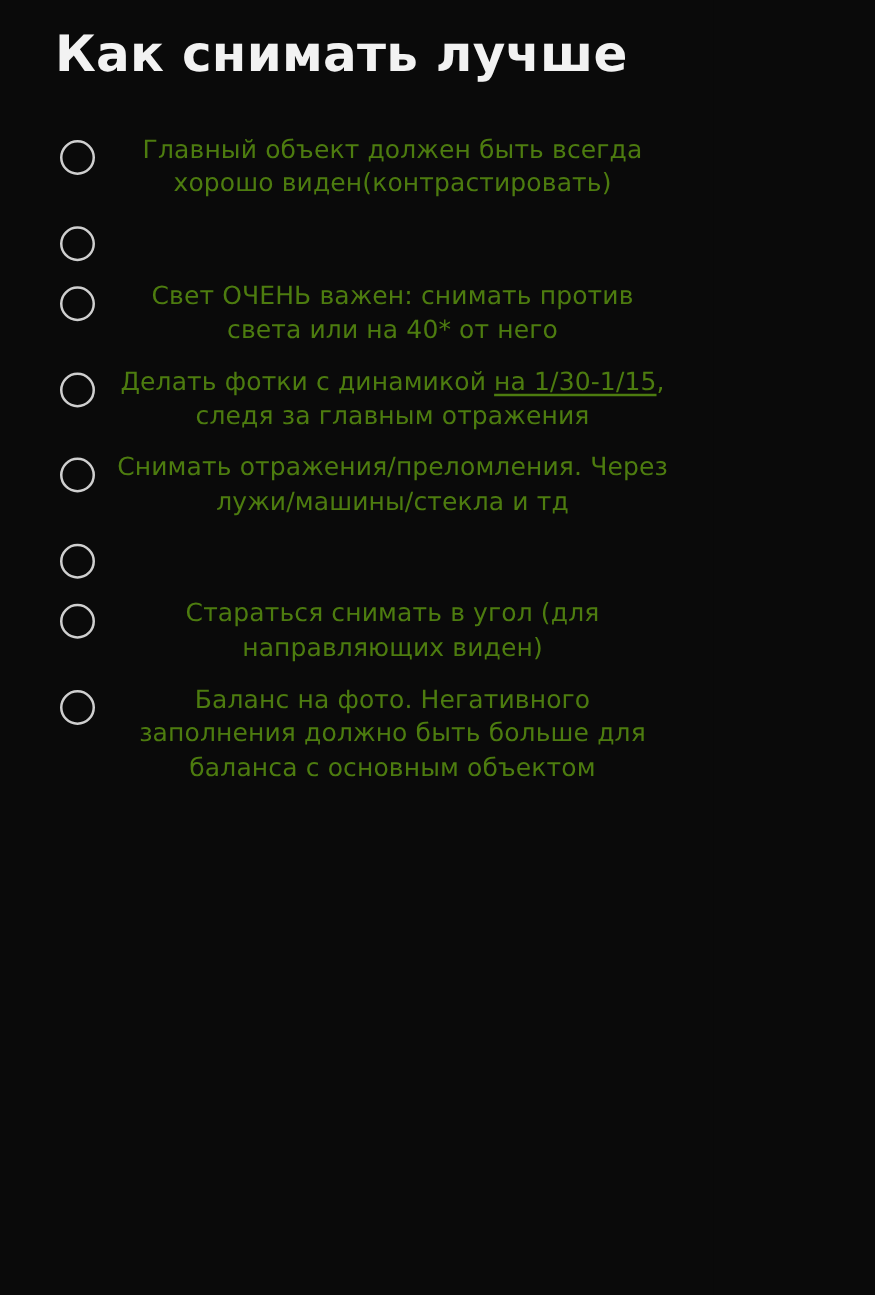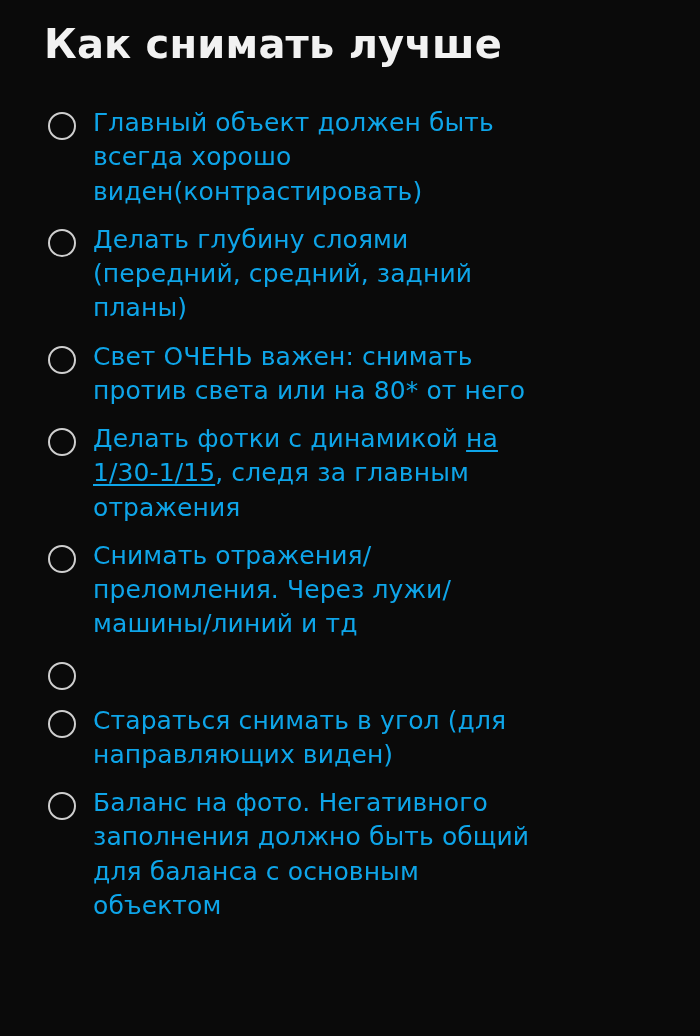--- a/index.html
+++ b/index.html
@@ -47,64 +47,64 @@
     flex: 0 0 auto;
     width: 28px;
     height: 28px;
     border: 2px solid #cfcfcf;
     border-radius: 50%;
     margin-top: 6px;
     margin-right: 17px;
     box-sizing: border-box;
   }
   .itemtext {
-    font-size: 25px;
+    font-size: 20px;
     line-height: 1.37;
-    color: #0ea5e9;
+    color: #4d7c0f;
     font-weight: 400;
     letter-spacing: 0.1px;
     font-family: "DejaVu Sans", sans-serif;
     max-width: 540px;
+    text-align: center;
   }
   .itemtext u {
     text-decoration: underline;
     text-underline-offset: 3px;
   }
 </style>
 </head>
 <body>
 
 <div class="page">
   <h1 class="title">Как снимать лучше</h1>
   <ul class="list">
     <li class="item">
       <span class="bullet"></span>
       <span class="itemtext">Главный объект должен быть всегда хорошо виден(контрастировать)</span>
     </li>
     <li class="item">
       <span class="bullet"></span>
-      <span class="itemtext">Делать глубину слоями (передний, средний, задний планы)</span>
     </li>
     <li class="item">
       <span class="bullet"></span>
-      <span class="itemtext">Свет ОЧЕНЬ важен: снимать против света или на 80* от него</span>
+      <span class="itemtext">Свет ОЧЕНЬ важен: снимать против света или на 40* от него</span>
     </li>
     <li class="item">
       <span class="bullet"></span>
       <span class="itemtext"><span>Делать фотки с динамикой </span><u>на 1/30-1/15</u><span>, следя за главным отражения</span></span>
     </li>
     <li class="item">
       <span class="bullet"></span>
-      <span class="itemtext">Снимать отражения/преломления. Через лужи/машины/линий и тд</span>
+      <span class="itemtext">Снимать отражения/преломления. Через лужи/машины/стекла и тд</span>
     </li>
     <li class="item">
       <span class="bullet"></span>
     </li>
     <li class="item">
       <span class="bullet"></span>
       <span class="itemtext">Стараться снимать в угол (для направляющих виден)</span>
     </li>
     <li class="item">
       <span class="bullet"></span>
-      <span class="itemtext">Баланс на фото. Негативного заполнения должно быть общий для баланса с основным объектом</span>
+      <span class="itemtext">Баланс на фото. Негативного заполнения должно быть больше для баланса с основным объектом</span>
     </li>
   </ul>
 </div>
 
 </body></html>

